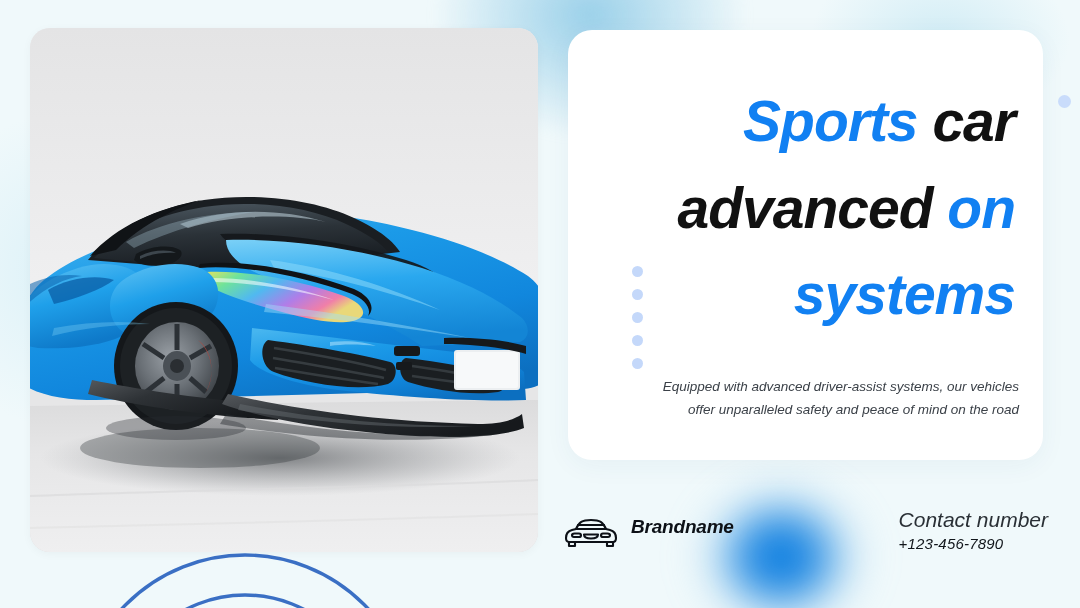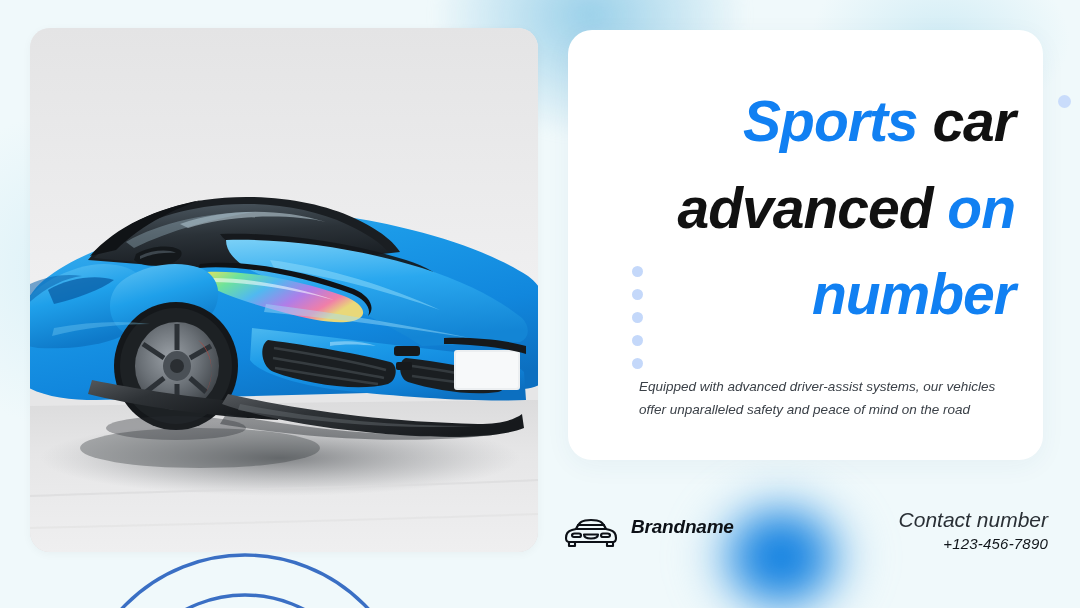--- a/index.html
+++ b/index.html
@@ -124,21 +124,21 @@
     height: 11px;
     border-radius: 50%;
     background: #c4d8fa;
   }
 
   .body-copy {
     position: absolute;
     right: 24px;
     top: 345px;
     width: 380px;
-    text-align: left;
+    text-align: right;
     font-size: 13.5px;
     line-height: 1.72;
     color: #3b4148;
   }
 
   
   .edge-dot {
     position: absolute;
     left: 1058px;
     top: 95px;
@@ -160,21 +160,21 @@
   .brand-name {
     font-size: 19px;
     font-weight: bold;
     color: #0d1117;
     letter-spacing: -0.2px;
   }
   .contact {
     position: absolute;
     right: 32px;
     top: 506px;
-    text-align: right;
+    text-align: left;
     color: #22282e;
   }
   .contact-label {
     font-size: 21px;
     line-height: 1.35;
     font-weight: normal;
     color: #2a3036;
   }
   .contact-number {
     font-size: 15px;
@@ -379,21 +379,21 @@
     </svg>
   </div>
 
   <div class="bg-blob"></div>
 
   <div class="card">
 
     <div class="headline">
       <span class="hl-blue">Sports</span><span> car</span><br>
       <span>advanced </span><span class="hl-blue">on</span><br>
-      <span class="hl-blue">number</span>
+      <span class="hl-blue">systems</span>
     </div>
 
     <div class="dots-col">
       <span class="dot"></span>
       <span class="dot"></span>
       <span class="dot"></span>
       <span class="dot"></span>
       <span class="dot"></span>
     </div>
 

